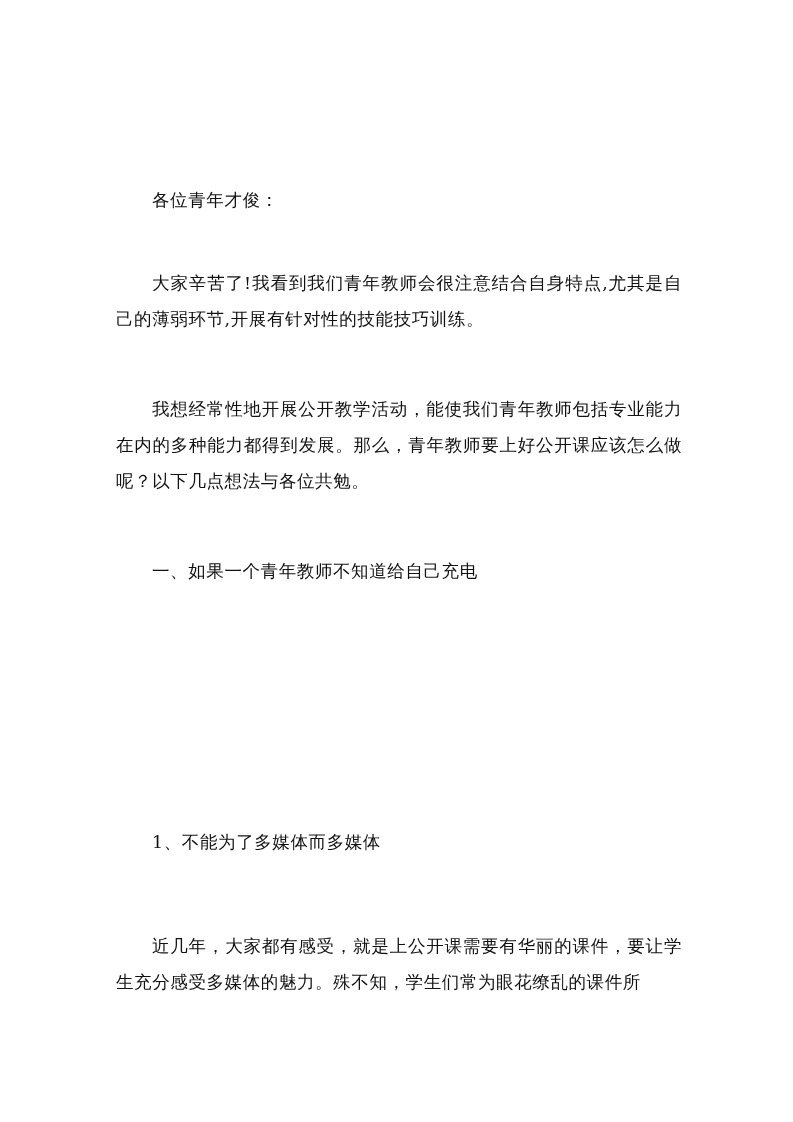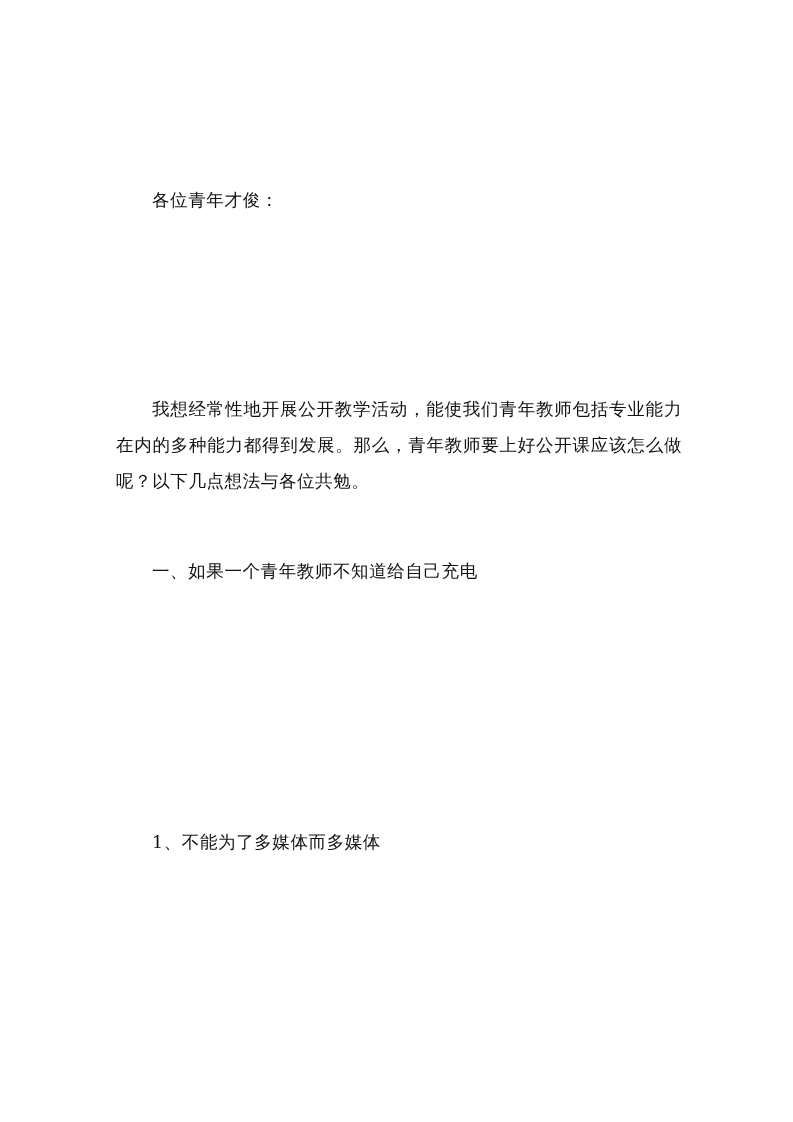--- a/index.html
+++ b/index.html
@@ -14,16 +14,18 @@
   .p4 { top: 553px; }
   .p5 { top: 641px; }
   .p6 { top: 824px; }
   .p7 { top: 928px; }
 </style>
 </head>
 <body>
 
 <div class="page">
   <p class="para p1">各位青年才俊：</p>
+  <p class="para p2">大家辛苦了!我看到我们青年教师会很注意结合自身特点,尤其是自己的薄弱环节,开展有针对性的技能技巧训练。</p>
   <p class="para p3">我想经常性地开展公开教学活动，能使我们青年教师包括专业能力在内的多种能力都得到发展。那么，青年教师要上好公开课应该怎么做呢？以下几点想法与各位共勉。</p>
   <p class="para p4">一、如果一个青年教师不知道给自己充电</p>
   <p class="para p6">1、不能为了多媒体而多媒体</p>
+  <p class="para p7">近几年，大家都有感受，就是上公开课需要有华丽的课件，要让学生充分感受多媒体的魅力。殊不知，学生们常为眼花缭乱的课件所</p>
 </div>
 
 </body></html>

